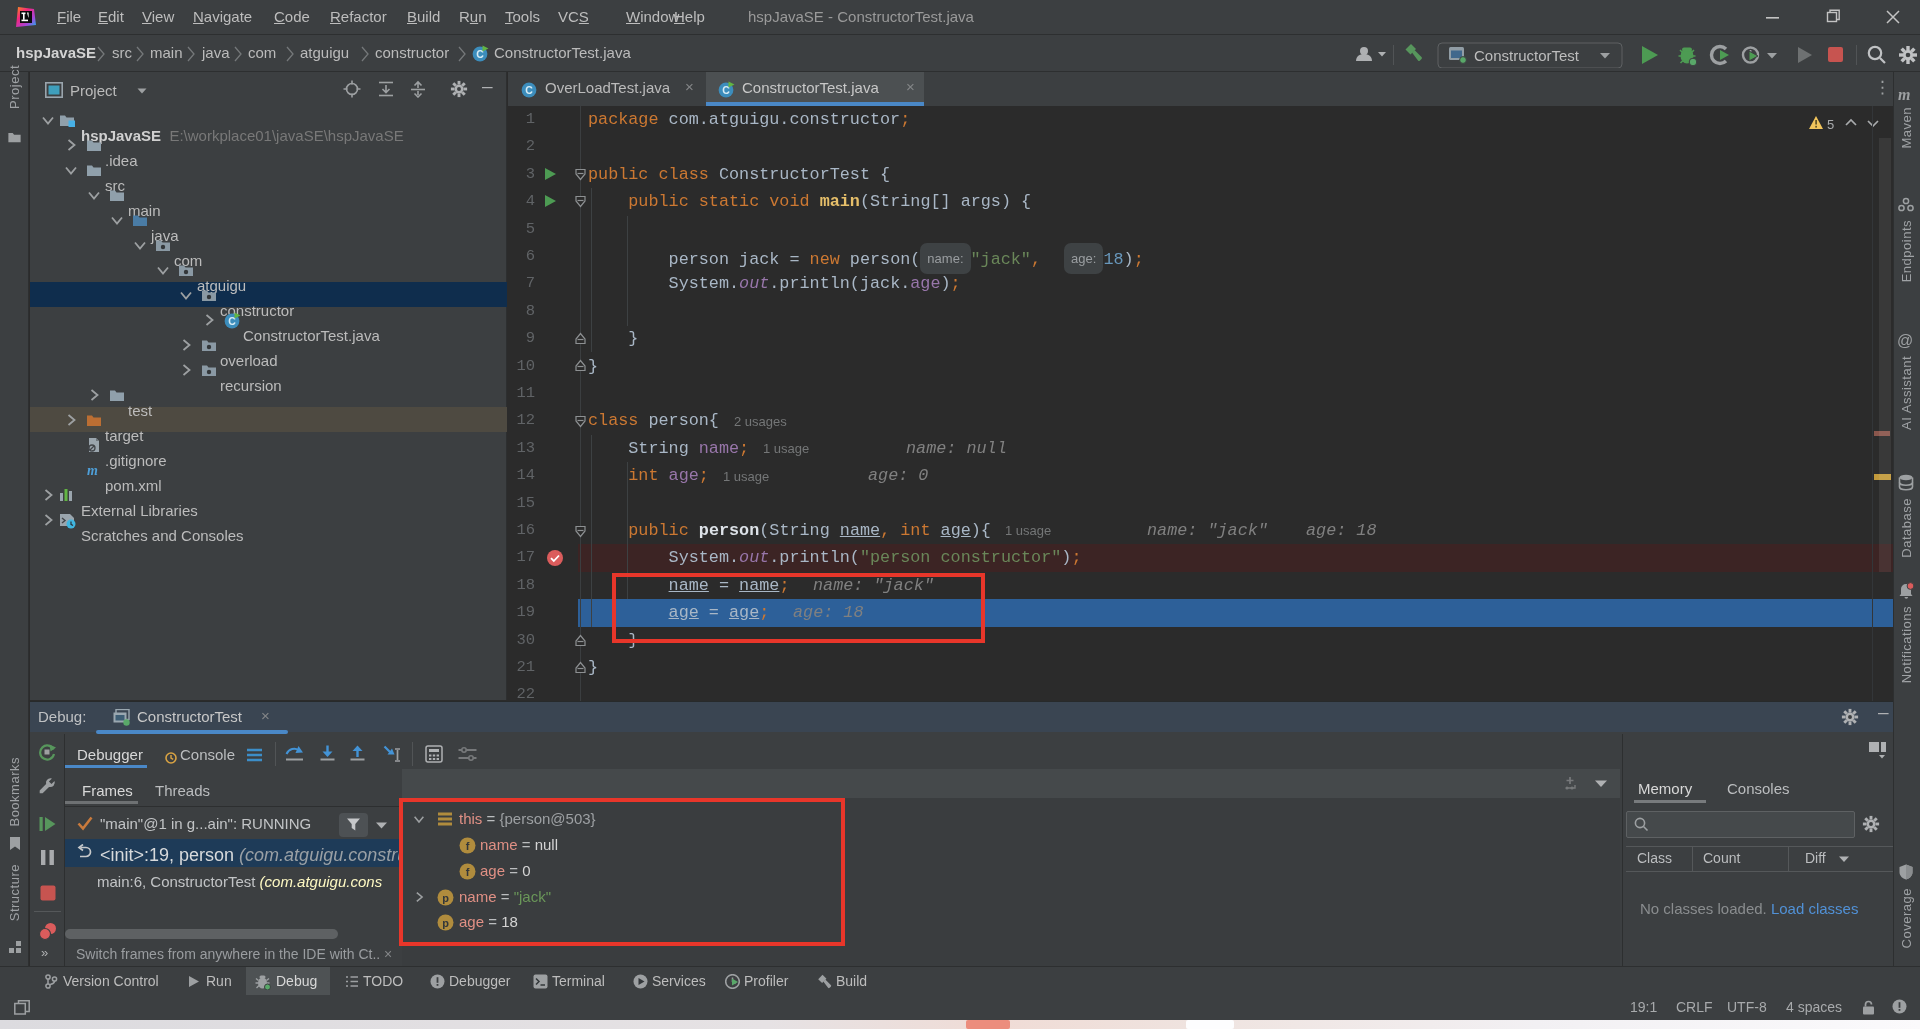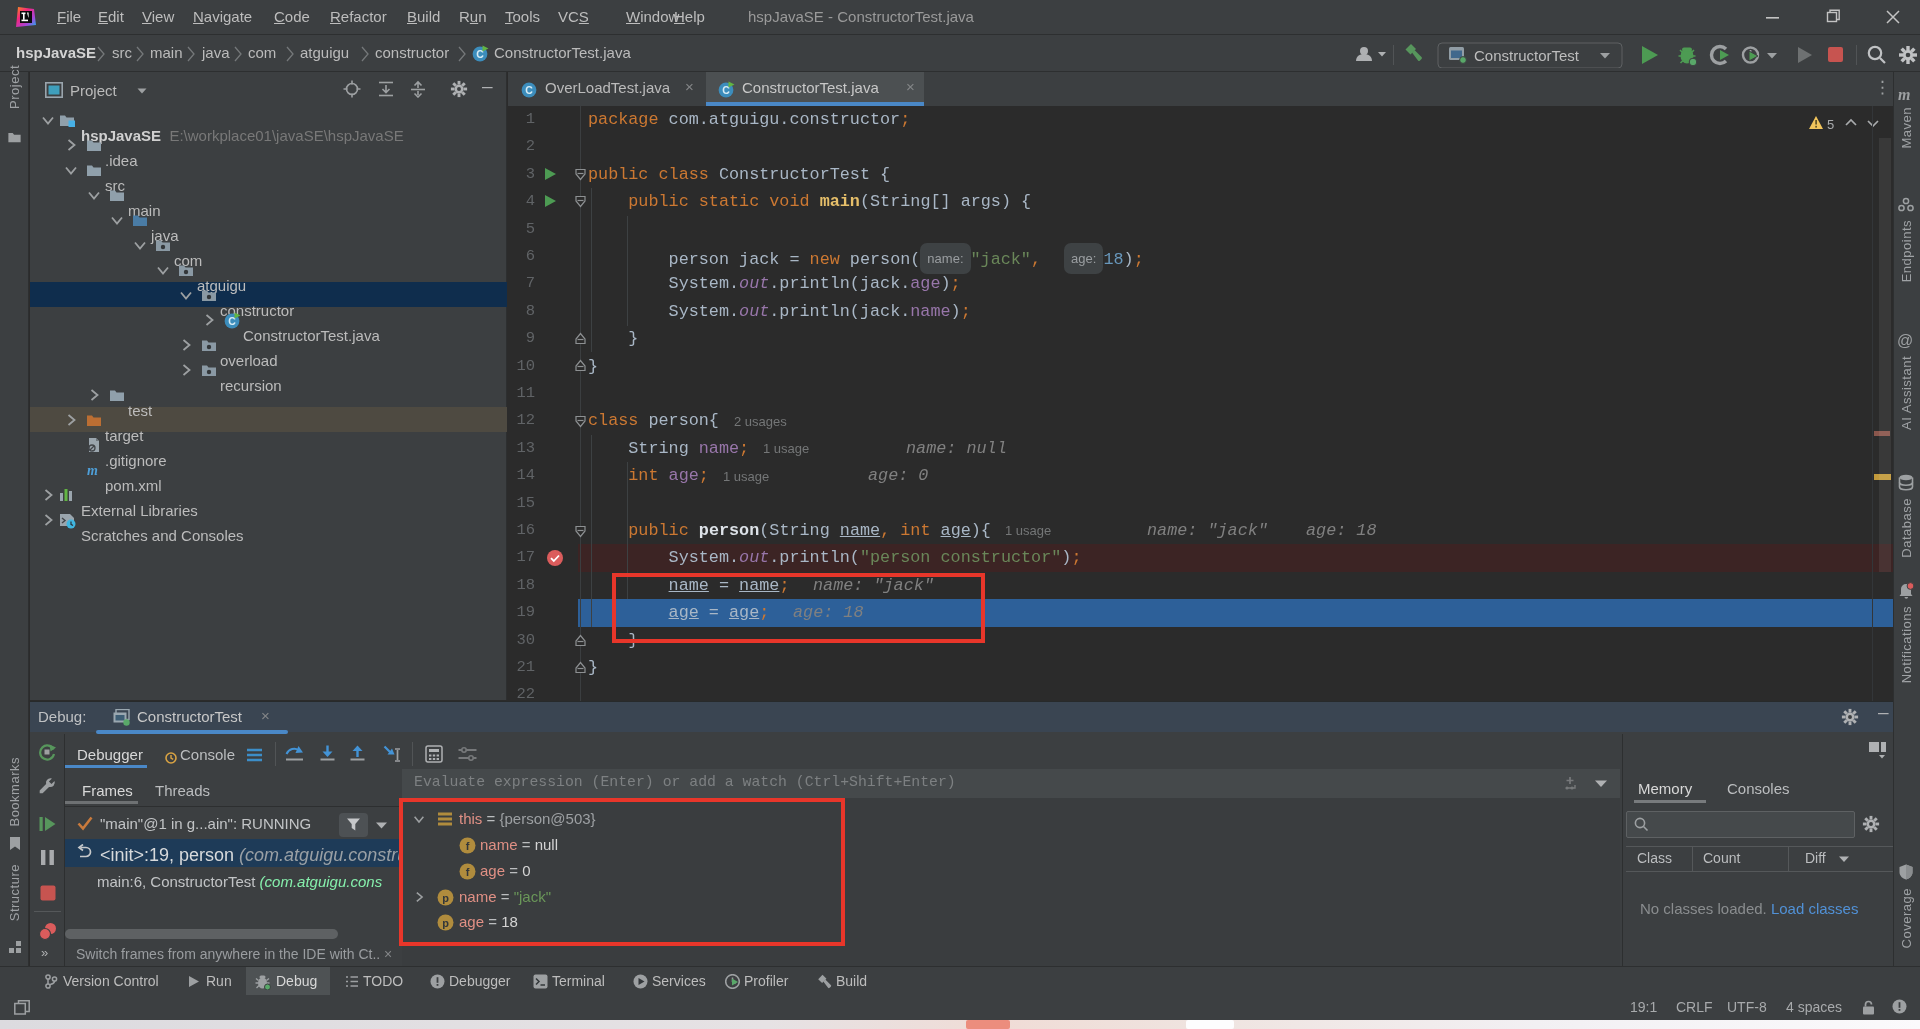--- a/index.html
+++ b/index.html
@@ -485,21 +485,20 @@
     <svg class="abs" style="left:66px;top:555px;" width="13" height="13" viewBox="0 0 13 13">
         <path d="M2 11.5h9V7L6.5 1.5 2 7z" fill="#2b2b2b" stroke="#8d9092" stroke-width="1.2"></path>
         <path d="M3.5 7.5h6" stroke="#8d9092" stroke-width="1.2"></path>
       </svg>
 
     <div class="codeline" style="top:0px;"><span class="k">package</span> com.atguigu.constructor<span class="k">;</span></div>
     <div class="codeline" style="top:54.8px;"><span class="k">public class</span> ConstructorTest {</div>
     <div class="codeline" style="top:82.2px;">    <span class="k">public static void</span> <span class="md">main</span>(String[] args) {</div>
     <div class="codeline" style="top:137px;">        person jack = <span class="k">new</span> person(<span class="chip">name:</span><span class="s">"jack"</span><span class="k">,</span> <span class="chip" style="margin-left:13px;">age:</span><span class="nu">18</span>)<span class="k">;</span></div>
     <div class="codeline" style="top:164.4px;">        System.<span class="fd it">out</span>.println(jack.<span class="fd">age</span>)<span class="k">;</span></div>
-    <div class="codeline" style="top:191.8px;">        System.<span class="fd it">out</span>.println(jack.<span class="fd">name</span>)<span class="k">;</span></div>
     <div class="codeline" style="top:219.2px;">    }</div>
     <div class="codeline" style="top:246.6px;">}</div>
     <div class="codeline" style="top:301.4px;"><span class="k">class</span> person{</div>
     <div class="codeline" style="top:328.8px;">    String <span class="fd">name</span><span class="k">;</span></div>
     <div class="codeline" style="top:356.2px;">    <span class="k">int</span> <span class="fd">age</span><span class="k">;</span></div>
     <div class="codeline" style="top:411px;">    <span class="k">public</span> <span style="color:#dde2e8;font-weight:bold;">person</span>(String <span class="u">name</span><span class="k">,</span> <span class="k">int</span> <span class="u">age</span>){</div>
     <div class="codeline" style="top:438.4px;">        System.<span class="fd it">out</span>.println(<span class="s">"person constructor"</span>)<span class="k">;</span></div>
     <div class="codeline" style="top:465.8px;">        <span class="u">name</span> = <span class="u">name</span><span class="k">;</span></div>
     <div class="codeline" style="top:493.2px;">        <span class="u">age</span> = <span class="u">age</span><span class="k">;</span></div>
     <div class="codeline" style="top:520.6px;">    }</div>
@@ -648,26 +647,25 @@
     <svg class="abs" style="left:345px;top:119px;" width="13" height="10" viewBox="0 0 13 10">
         <path d="M1 1.5l5.5 6 5.5-6z" fill="#afb1b3"></path>
       </svg>
 
     <div class="abs" style="left:35px;top:137px;width:340px;height:28px;background:#1e3b58;"></div>
     <svg class="abs" style="left:46px;top:142px;" width="17" height="17" viewBox="0 0 17 17">
       <path d="M4.5 3.5 H10 A4.5 4.5 0 0 1 10 12.5 H4" fill="none" stroke="#c6c8ca" stroke-width="1.7"></path>
       <path d="M7 0.5L3 3.5l4 3" fill="none" stroke="#c6c8ca" stroke-width="1.7"></path>
     </svg>
     <div class="abs" style="left:70px;top:143px;width:307px;overflow:hidden;font-size:18px;color:#d8dadc;white-space:pre;">&lt;init&gt;:19, person <span style="font-style:italic;color:#9aa0a5;">(com.atguigu.constructo</span></div>
-    <div class="abs" style="left:67px;top:171px;width:293px;overflow:hidden;font-size:15px;color:#c2c4c6;white-space:pre;">main:6, ConstructorTest <span style="font-style:italic;color:#86efac;">(com.atguigu.cons</span></div>
+    <div class="abs" style="left:67px;top:171px;width:293px;overflow:hidden;font-size:15px;color:#c2c4c6;white-space:pre;">main:6, ConstructorTest <span style="font-style:italic;color:#fef9c3;">(com.atguigu.cons</span></div>
     <div class="abs" style="left:35px;top:227px;width:273px;height:10px;background:#5e6163;border-radius:5px;"></div>
     <div class="abs" style="left:46px;top:244px;font-size:14px;color:#9a9da0;white-space:pre;">Switch frames from anywhere in the IDE with Ct.. <span style="color:#848688;">×</span></div>
 
     <div class="abs" style="left:372px;top:67px;width:1218px;height:29px;background:#45494b;"></div>
-    <div class="abs" style="left:384px;top:72px;font-family:'Liberation Mono',monospace;font-size:14.8px;color:#7d8082;white-space:pre;">Evaluate expression (Enter) or add a watch (Ctrl+Shift+Enter)</div>
     <svg class="abs" style="left:1532px;top:73px;" width="18" height="18" viewBox="0 0 18 18">
         <path d="M8 2v7M4.5 5.5h7" stroke="#77797b" stroke-width="1.7"></path>
         <circle cx="5" cy="13" r="1.6" fill="#77797b"></circle>
         <circle cx="10" cy="13" r="1.6" fill="#77797b"></circle>
         <path d="M5 13h8v-3" stroke="#77797b" stroke-width="1.4" fill="none"></path>
       </svg>
     <svg class="abs" style="left:1564px;top:77px;" width="14" height="11" viewBox="0 0 14 11">
         <path d="M1 1.5l6 6.5 6-6.5z" fill="#afb1b3"></path>
       </svg>
     <div class="abs" style="left:372px;top:96px;width:1218px;height:169px;background:#3a3d3f;"></div>

